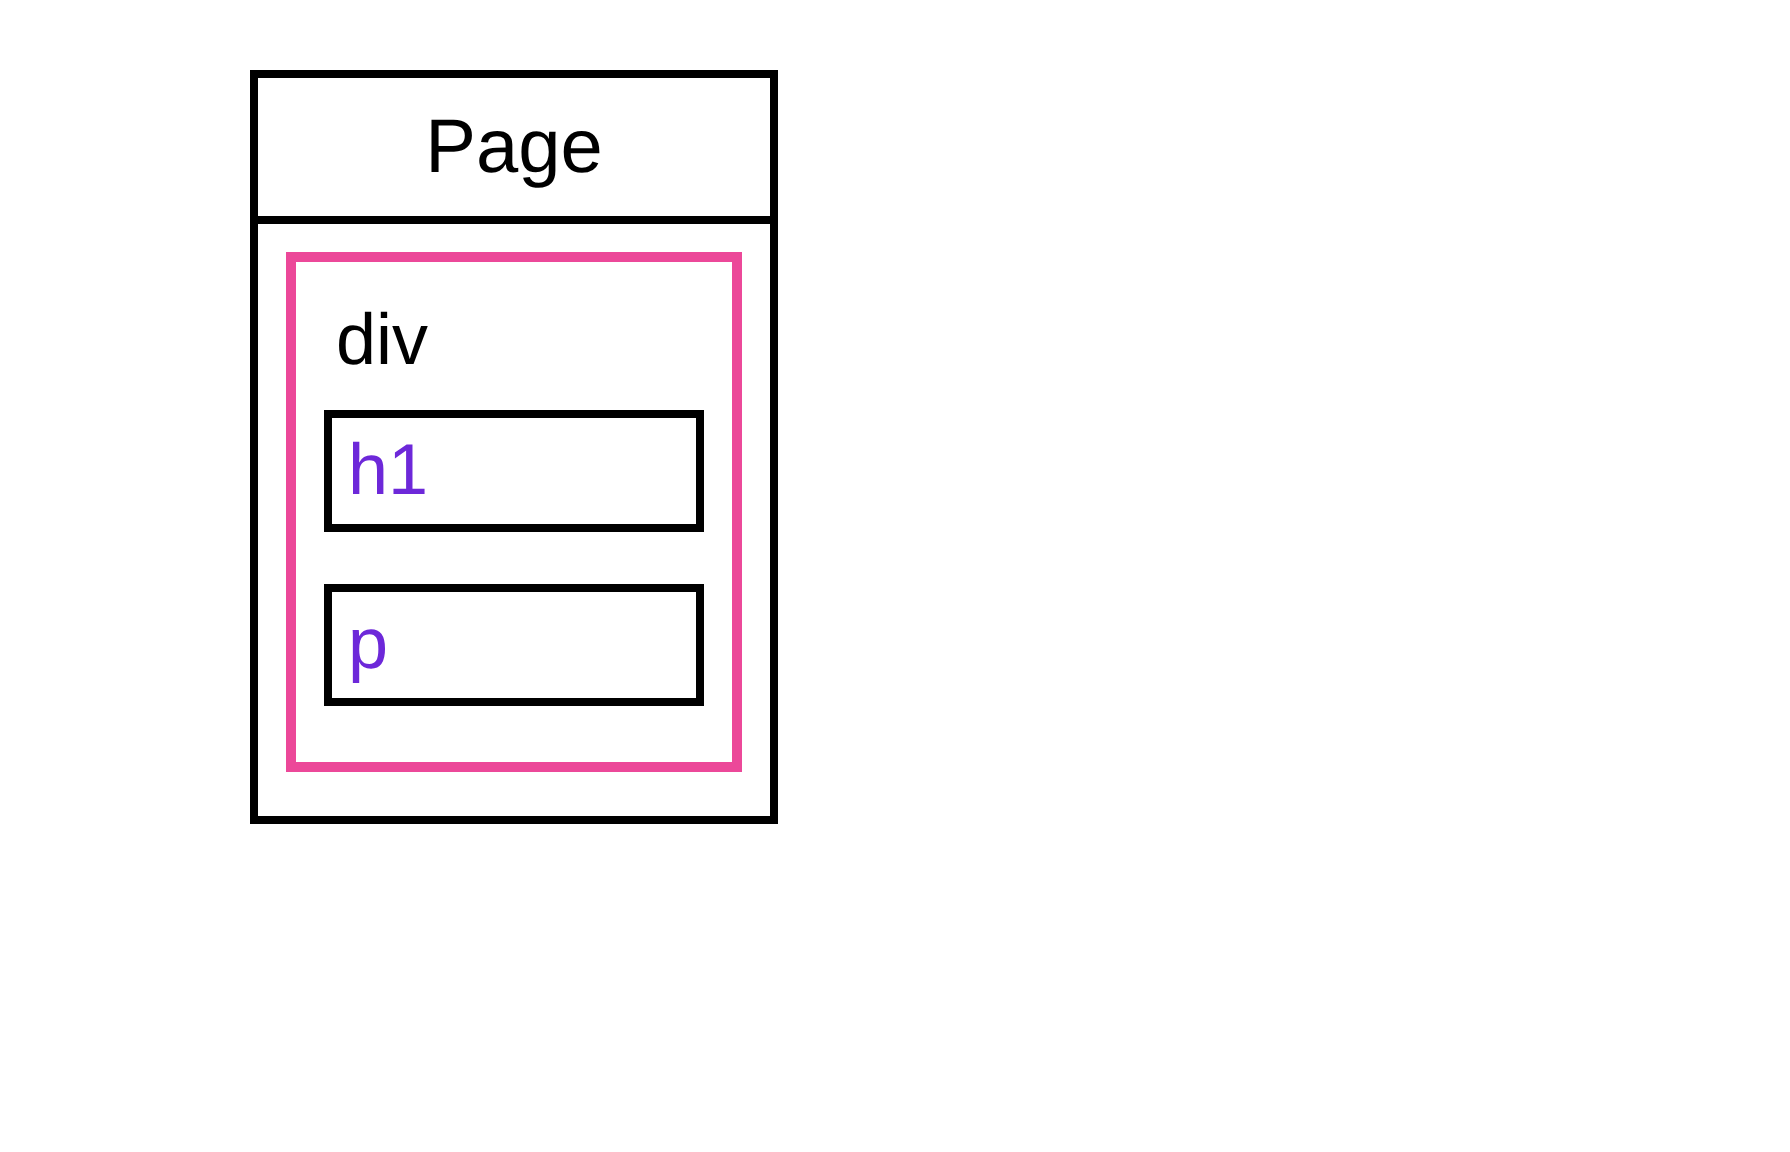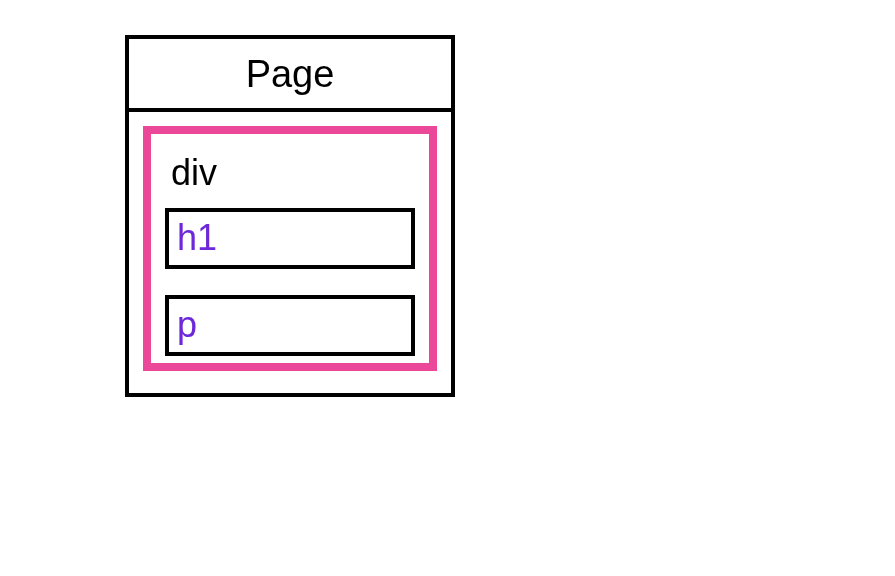--- a/index.html
+++ b/index.html
@@ -11,37 +11,37 @@
       width: 895px;
       height: 576px;
       background: #ffffff;
       font-family: -apple-system, "Segoe UI", Helvetica, Arial, sans-serif;
       position: relative;
     }
     .diagram-outer {
       position: absolute;
       left: 125px;
       top: 35px;
-      width: 330px;
+      width: 264px;
       border: 4px solid #000;
     }
     .diagram-header {
       border-bottom: 4px solid #000;
       text-align: center;
       padding: 14px 0 12px 0;
       font-size: 38px;
       font-weight: 400;
       color: #000;
     }
     .diagram-body {
       padding: 14px 14px 22px 14px;
     }
     .div-box {
-      border: 8px solid #ec4899;
-      padding: 10px 14px 7px 14px;
+      border: 5px solid #ec4899;
+      padding: 10px 14px 28px 14px;
     }
     .div-label {
       font-size: 36px;
       font-weight: 400;
       color: #000;
       padding: 8px 4px 14px 6px;
     }
     .element-box {
       border: 4px solid #000;
       font-size: 36px;

